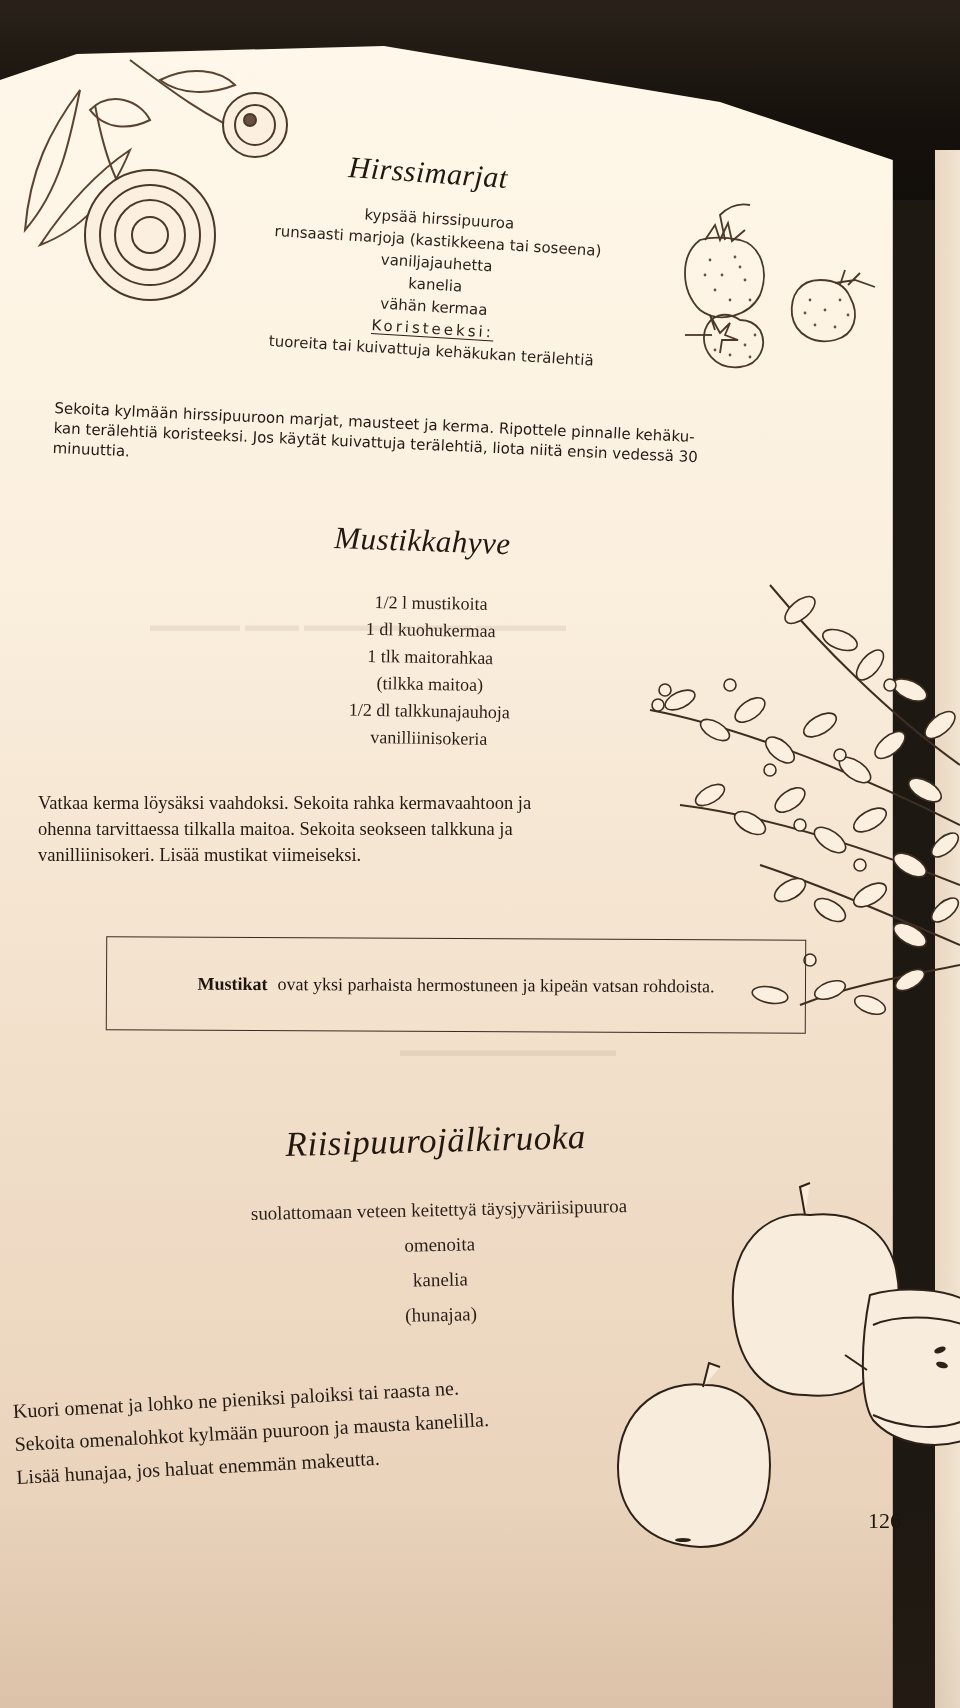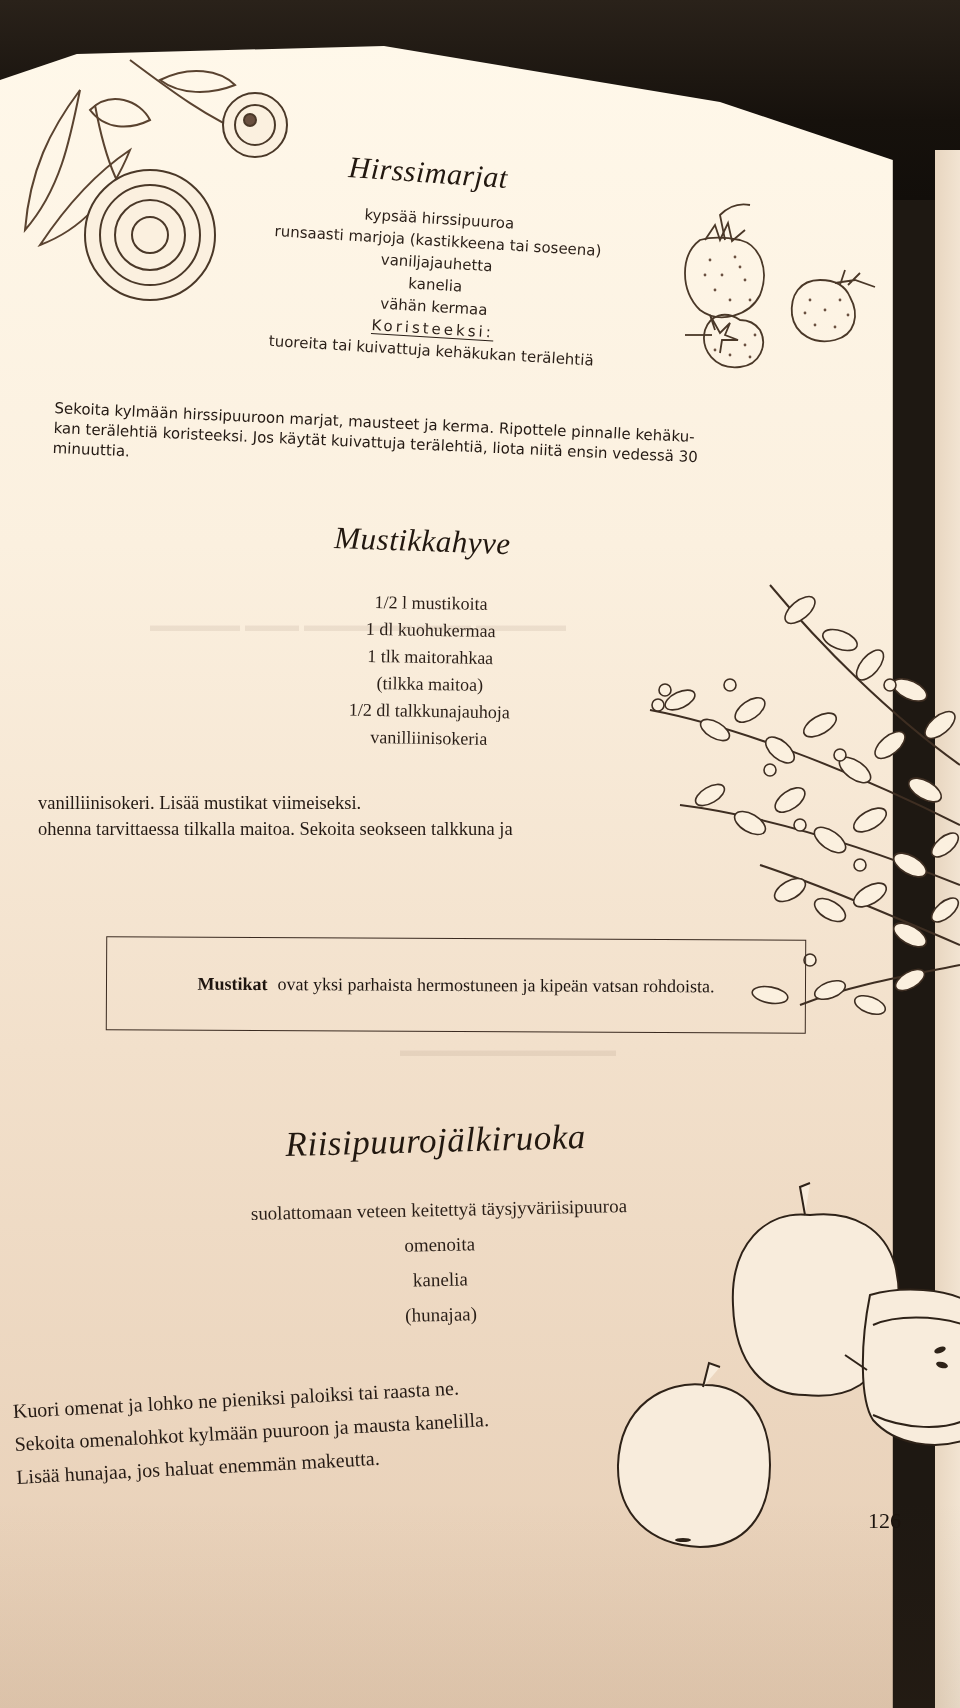--- a/index.html
+++ b/index.html
@@ -184,22 +184,23 @@
 <div class="title t2">Mustikkahyve</div>
 <div class="ing ing2">
   <div>1/2 l mustikoita</div>
   <div>1 dl kuohukermaa</div>
   <div>1 tlk maitorahkaa</div>
   <div>(tilkka maitoa)</div>
   <div>1/2 dl talkkunajauhoja</div>
   <div>vanilliinisokeria</div>
 </div>
 <div class="body body2">
+  <div>Vatkaa kerma löysäksi vaahdoksi. Sekoita rahka kermavaahtoon ja</div>
+  <div>ohenna tarvittaessa tilkalla maitoa. Sekoita seokseen talkkuna ja</div>
   <div>vanilliinisokeri. Lisää mustikat viimeiseksi.</div>
-  <div>ohenna tarvittaessa tilkalla maitoa. Sekoita seokseen talkkuna ja</div>
 </div>
 <div class="note">
   <span>
     <b>Mustikat</b><span>ovat yksi parhaista hermostuneen ja kipeän vatsan rohdoista.</span>
   </span>
 </div>
 
 <div class="title t3">Riisipuurojälkiruoka</div>
 <div class="ing ing3">
   <div>suolattomaan veteen keitettyä täysjyväriisipuuroa</div>

